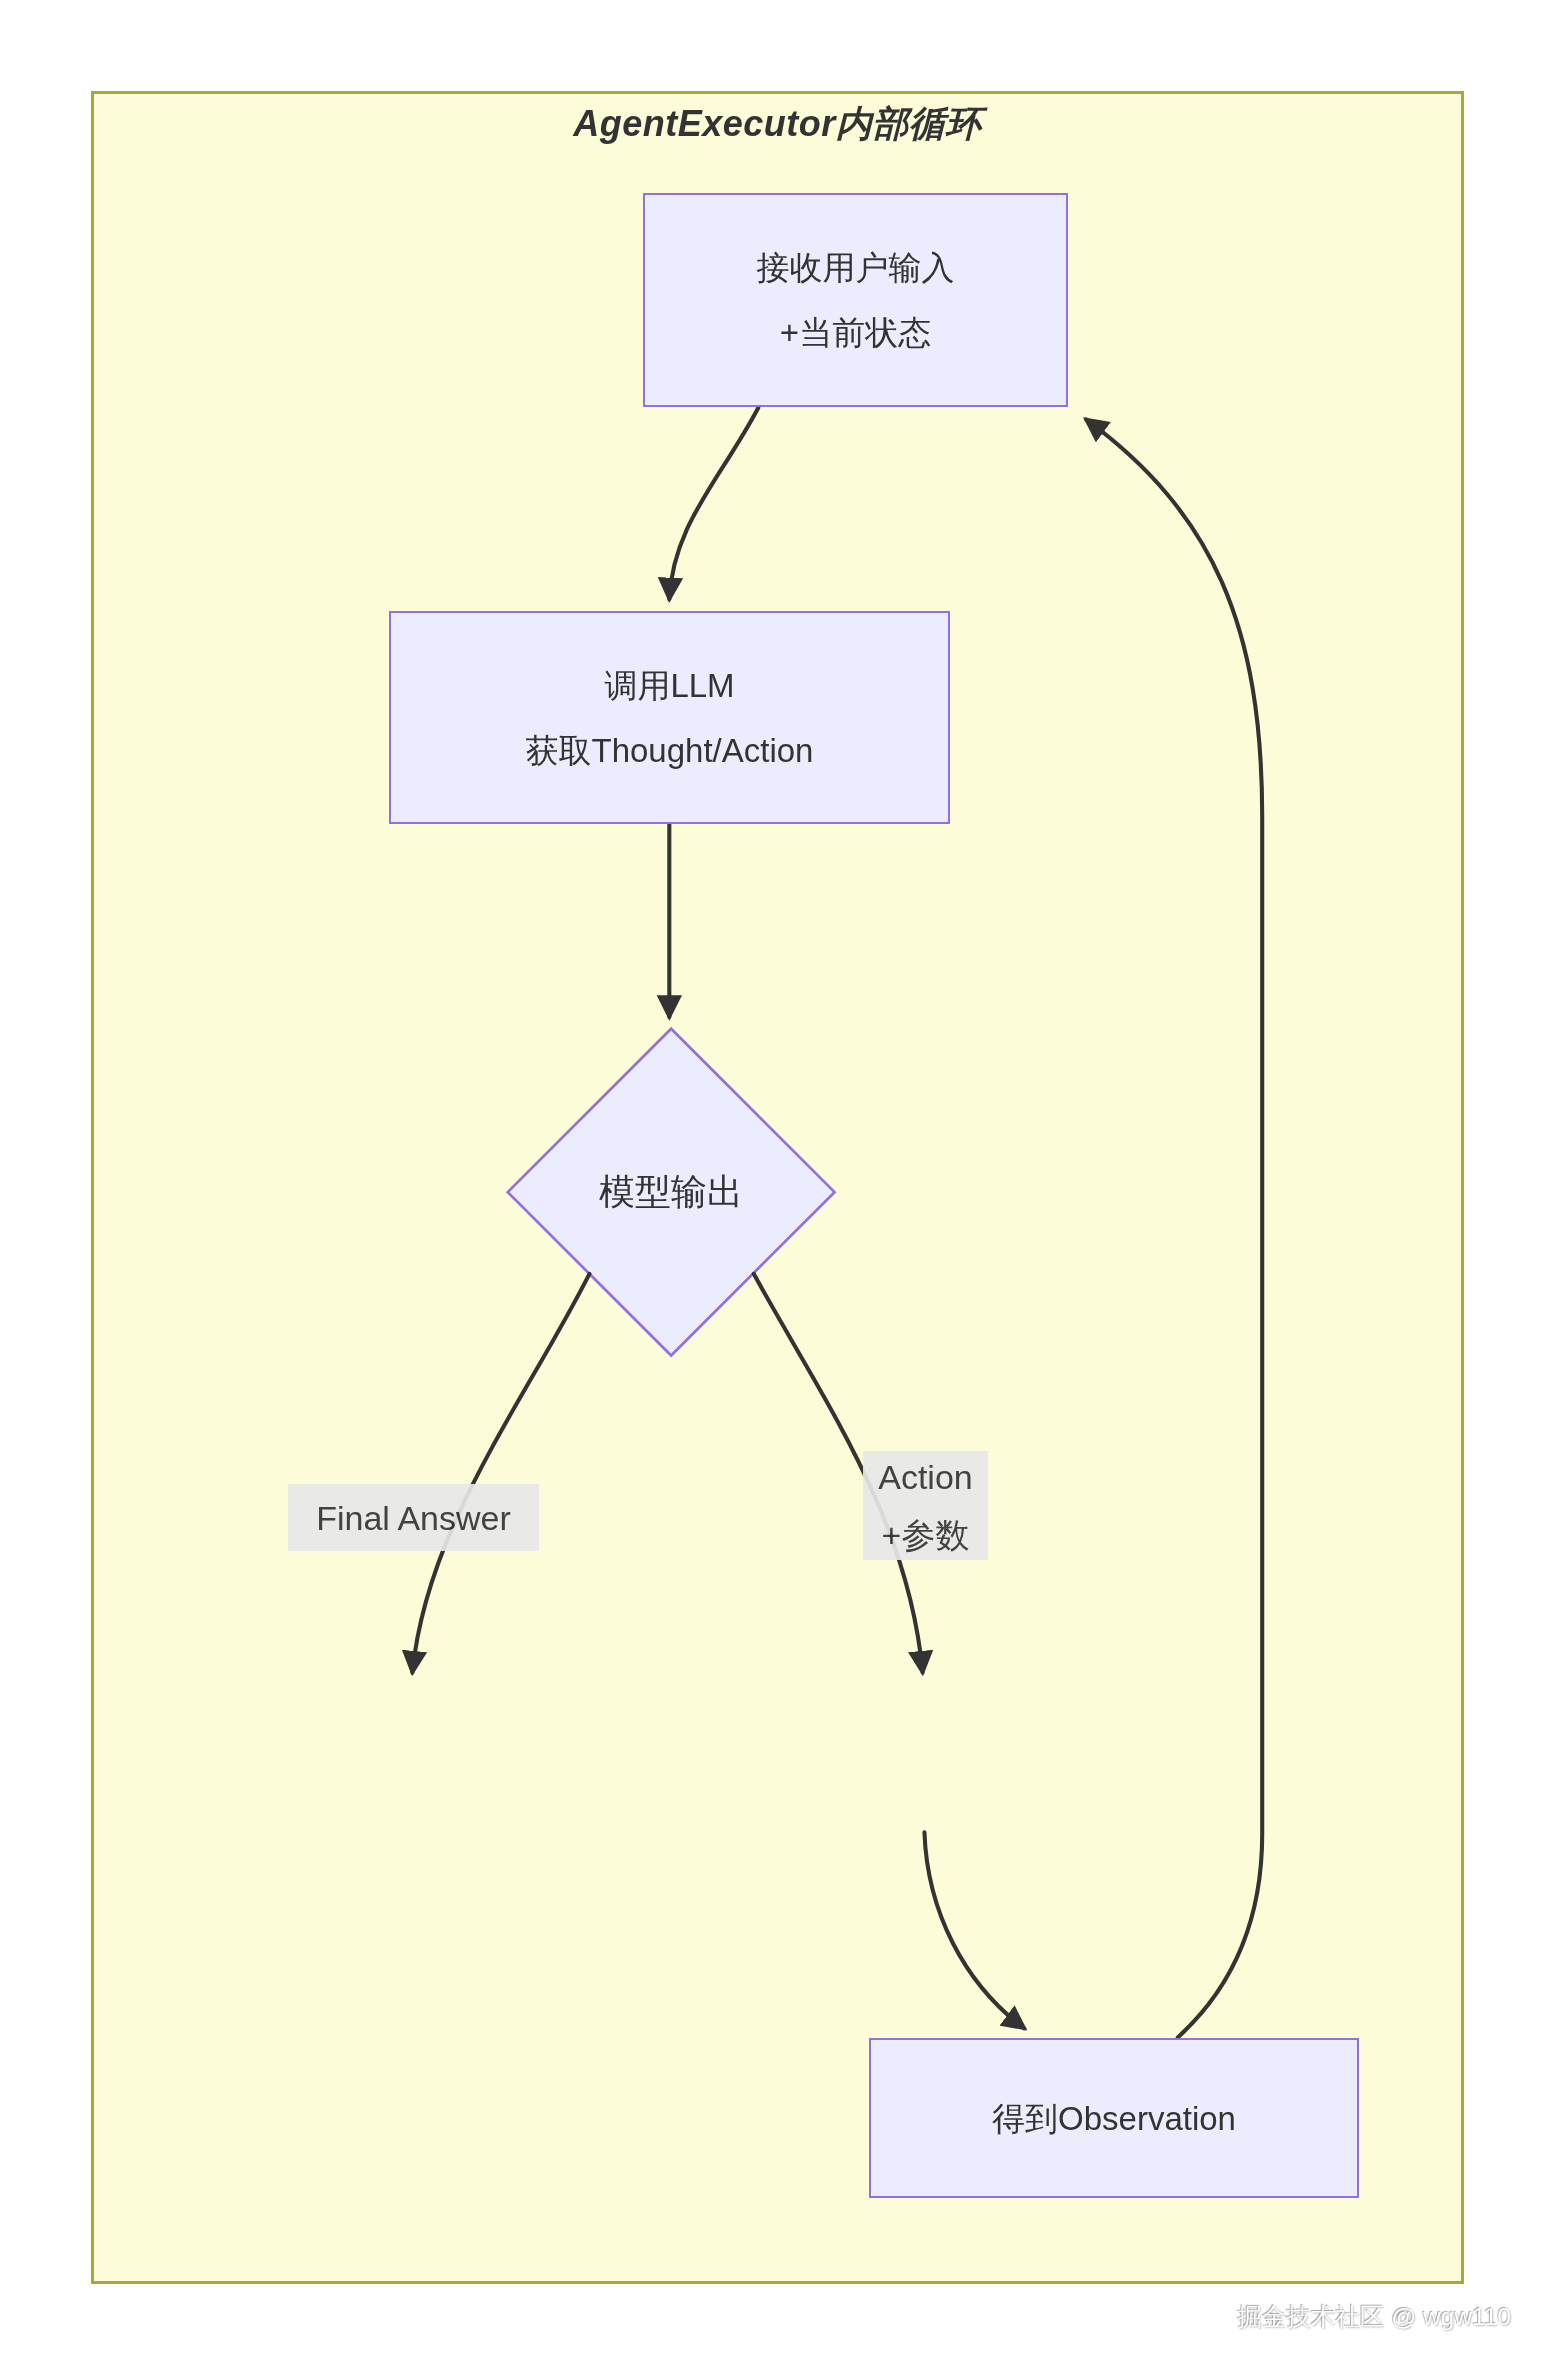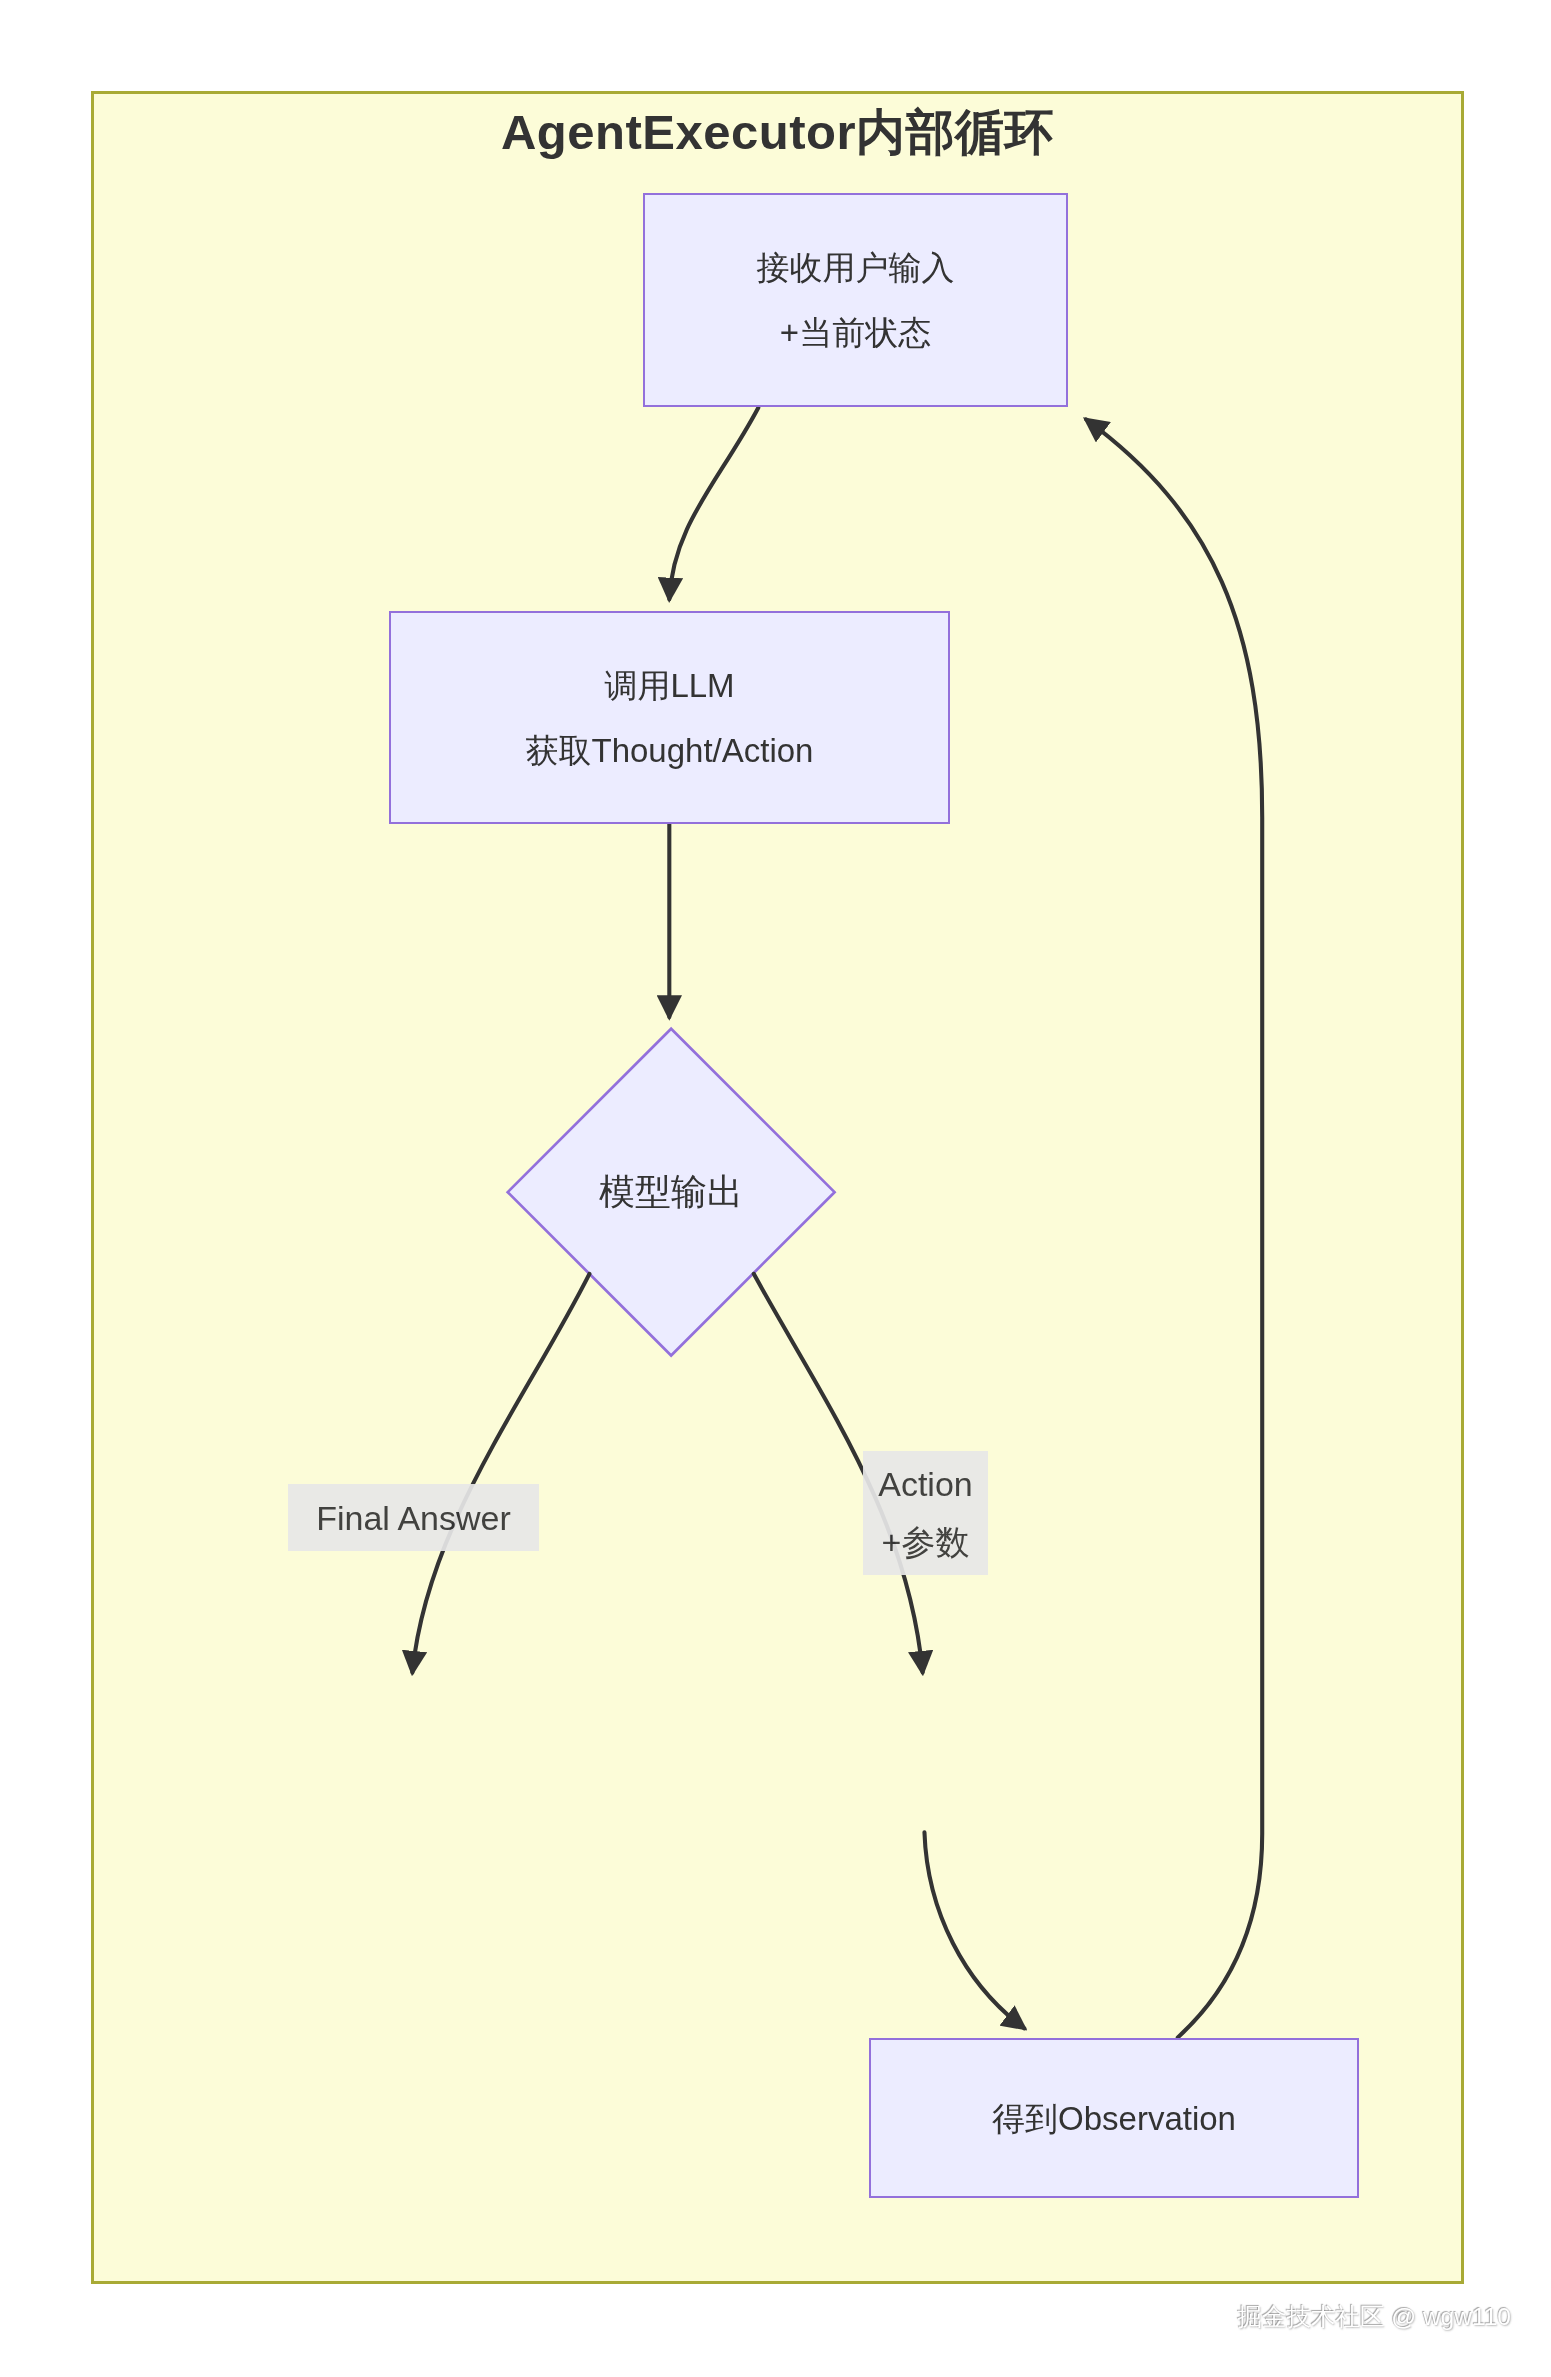--- a/index.html
+++ b/index.html
@@ -20,22 +20,23 @@
     position:relative;overflow:hidden;
   }
   .canvas{position:absolute;inset:0}
   .panel{
     position:absolute;left:91px;top:91px;width:1373px;height:2193px;
     background:var(--panel-fill);
     border:3.6px solid var(--panel-border);
   }
   .title{
     position:absolute;left:91px;top:100px;width:1373px;
-    text-align:center;font-size:49px;font-weight:600;color:var(--text);
+    text-align:center;font-size:36px;font-weight:600;color:var(--text);
     letter-spacing:0.5px;
+    font-style:italic;
   }
   svg.edges{position:absolute;left:0;top:0;width:1552px;height:2377px}
   svg.edges path.edge{
     fill:none;stroke:var(--arrow);stroke-width:4.5px;stroke-linecap:round;
   }
   svg.edges .diamond{
     fill:var(--node-fill);stroke:var(--node-border);stroke-width:3px;
   }
   #arrowhead path{fill:var(--arrow)}
   .node{
@@ -101,21 +102,21 @@
     <div>调用LLM</div>
     <div>获取Thought/Action</div>
   </div>
 
   <div class="diamond-label" style="left:535px;top:1165px;width:272px;height:54px">模型输出</div>
 
   <div class="edge-label" style="left:288px;top:1484px;width:251px;height:67px">
     <div>Final Answer</div>
   </div>
 
-  <div class="edge-label" style="left:863px;top:1451px;width:125px;height:124px">
+  <div class="edge-label" style="left:863px;top:1451px;width:125px;height:109px">
     <div>Action</div>
     <div>+参数</div>
   </div>
 
 
 
   <div class="node" style="left:869px;top:2038px;width:490px;height:160px">
     <div>得到Observation</div>
   </div>
 

